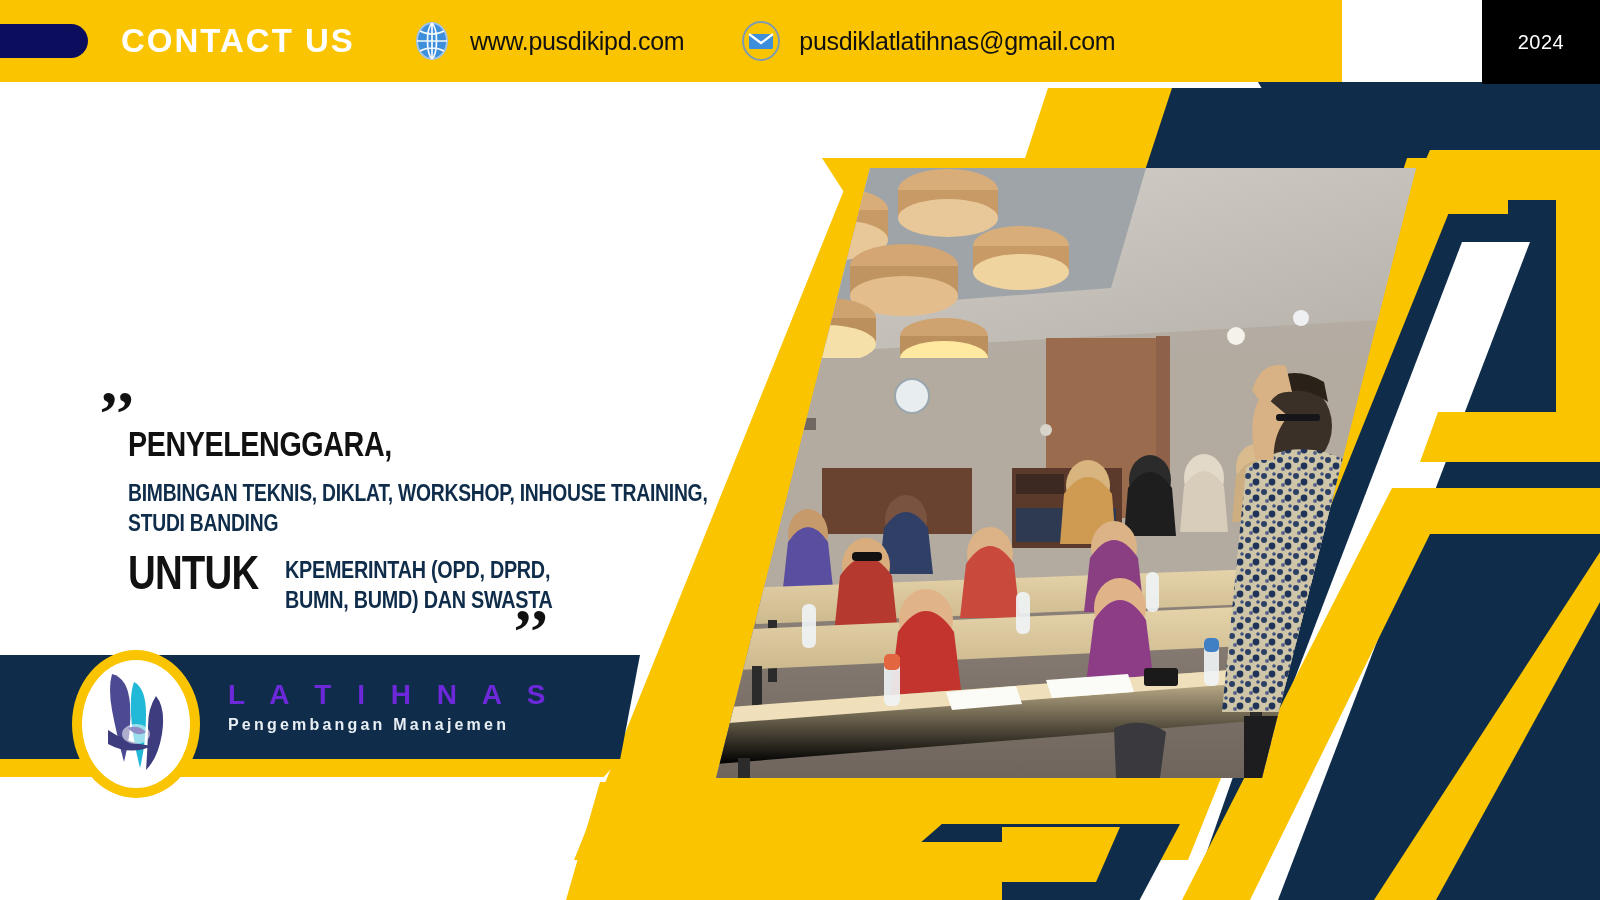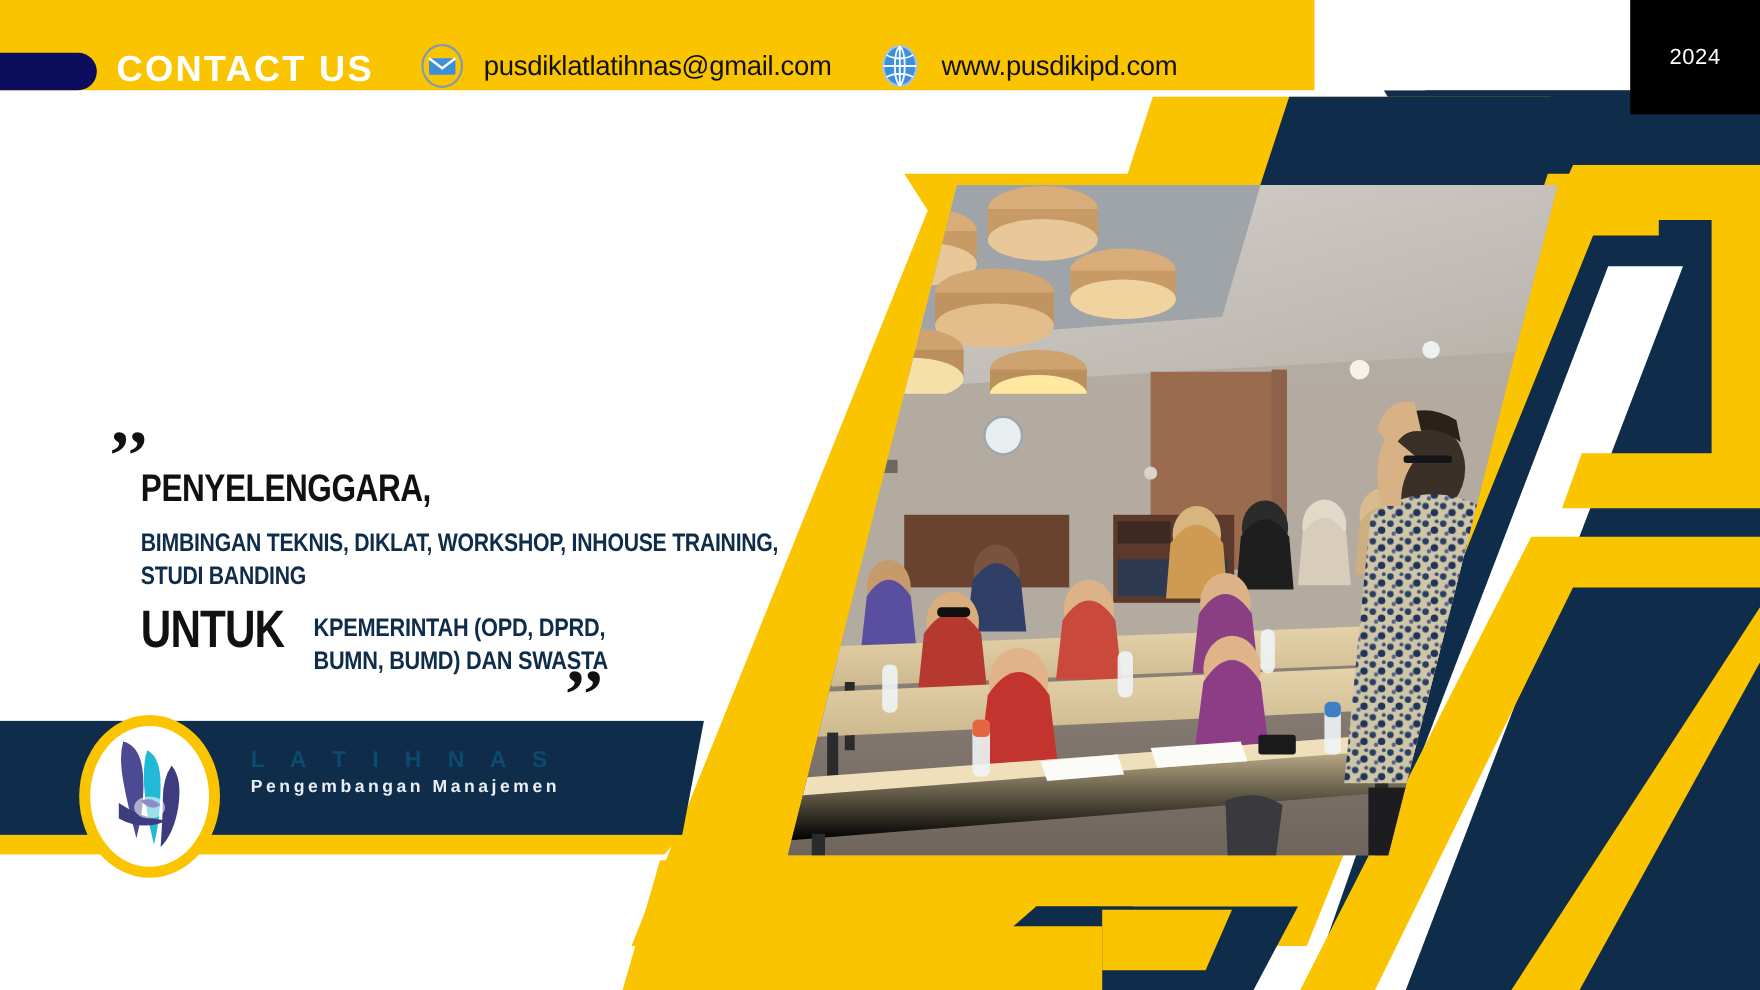--- a/index.html
+++ b/index.html
@@ -4,38 +4,38 @@
 <style>
   html,body{margin:0;padding:0;background:#fff;}
   body{
     font-family:"Liberation Sans", sans-serif;
     width:1600px;height:900px;overflow:hidden;
   }
   .stage{position:relative;width:1600px;height:900px;background:#ffffff;overflow:hidden;}
 
   
   .topbar{
-    position:absolute;left:0;top:0;width:1195px;height:82px;
-    background:var(--yellow);display:flex;align-items:flex-end;
+    position:absolute;left:0;top:0;width:1342px;height:82px;
+    background:var(--yellow);display:flex;align-items:center;gap:15px;
   }
   .pill{
     width:88px;height:34px;background:#0d0d5e;
     border-radius:0 18px 18px 0;margin-left:0;flex:none;
   }
   .contact-title{
     color:#ffffff;font-weight:700;font-size:33px;letter-spacing:2px;
     margin-left:18px;white-space:nowrap;
   }
   .contact-item{display:flex;align-items:center;margin-left:40px;white-space:nowrap;}
   .contact-item .ctext{
     font-size:25px;color:#111;margin-left:16px;letter-spacing:-0.3px;
   }
   .cicon{width:44px;height:44px;flex:none;}
   .yearbox{
-    position:absolute;left:1482px;top:0;width:118px;height:104px;background:#000;
+    position:absolute;left:1482px;top:0;width:118px;height:84px;background:#000;
     display:flex;align-items:center;justify-content:center;
   }
   .yearbox span{color:#fff;font-size:20px;letter-spacing:0.5px;}
 
   
   .deco{position:absolute;left:0;top:82px;width:1600px;height:818px;overflow:hidden;}
 
   
   .headline{
     position:absolute;left:86px;top:100px;width:700px;
@@ -87,21 +87,21 @@
     background:var(--yellow);
     clip-path:polygon(0 0,97% 0,94.5% 100%,0 100%);
   }
   .logo-circle{
     position:absolute;left:72px;top:650px;width:128px;height:148px;
     border-radius:50%;background:#fff;border:10px solid var(--yellow);
     box-sizing:border-box;overflow:hidden;
   }
   .brandtext{position:absolute;left:228px;top:678px;}
   .brandname{
-    color:#0c4a6e;font-size:21px;font-weight:700;letter-spacing:9px;line-height:1.2;
+    color:#6d28d9;font-size:28px;font-weight:700;letter-spacing:9px;line-height:1.2;
   }
   .brandtag{
     color:#e8eef4;font-size:16px;letter-spacing:3.2px;margin-top:4px;font-weight:bold;
   }
 
   
   .dots{position:absolute;left:598px;top:808px;display:flex;gap:22px;}
   .dot{width:43px;height:47px;border-radius:50%;background:var(--yellow);}
 
   
@@ -303,35 +303,35 @@
   </div>
 
   <div class="topbar">
     <div class="pill"></div>
 
     <div class="contact-title">CONTACT US</div>
 
 
     <div class="contact-item">
       <svg class="cicon" viewBox="0 0 44 44">
-        <ellipse cx="22" cy="22" rx="18" ry="19" fill="none" stroke="#7f9bb2" stroke-width="2"></ellipse>
-        <rect x="10" y="15" width="24" height="15" rx="1.5" fill="#3D8FDB"></rect>
-        <path d="M10 15l12 9 12-9" fill="none" stroke="#ffffff" stroke-width="2.2"></path>
-      </svg>
-      <span class="ctext">pusdiklatlatihnas@gmail.com</span>
-    </div>
-
-    <div class="contact-item">
-      <svg class="cicon" viewBox="0 0 44 44">
         <ellipse cx="22" cy="22" rx="15" ry="18" fill="#3D8FDB"></ellipse>
         <ellipse cx="22" cy="22" rx="15" ry="18" fill="none" stroke="#9fc3e8" stroke-width="2"></ellipse>
         <ellipse cx="22" cy="22" rx="7" ry="18" fill="none" stroke="#ffd400" stroke-width="1.6" opacity="0"></ellipse>
         <path d="M22 4v36M7 22h30M22 4c-6 6-6 30 0 36M22 4c6 6 6 30 0 36M10 12c7 4 17 4 24 0M10 32c7-4 17-4 24 0" fill="none" stroke="#ffffff" stroke-width="1.7" opacity=".95"></path>
       </svg>
       <span class="ctext">www.pusdikipd.com</span>
+    </div>
+
+    <div class="contact-item">
+      <svg class="cicon" viewBox="0 0 44 44">
+        <ellipse cx="22" cy="22" rx="18" ry="19" fill="none" stroke="#7f9bb2" stroke-width="2"></ellipse>
+        <rect x="10" y="15" width="24" height="15" rx="1.5" fill="#3D8FDB"></rect>
+        <path d="M10 15l12 9 12-9" fill="none" stroke="#ffffff" stroke-width="2.2"></path>
+      </svg>
+      <span class="ctext">pusdiklatlatihnas@gmail.com</span>
     </div>
   </div>
 
   <div class="yearbox">
     <span>2024</span>
   </div>
 
   <div class="headline">
   </div>
 

